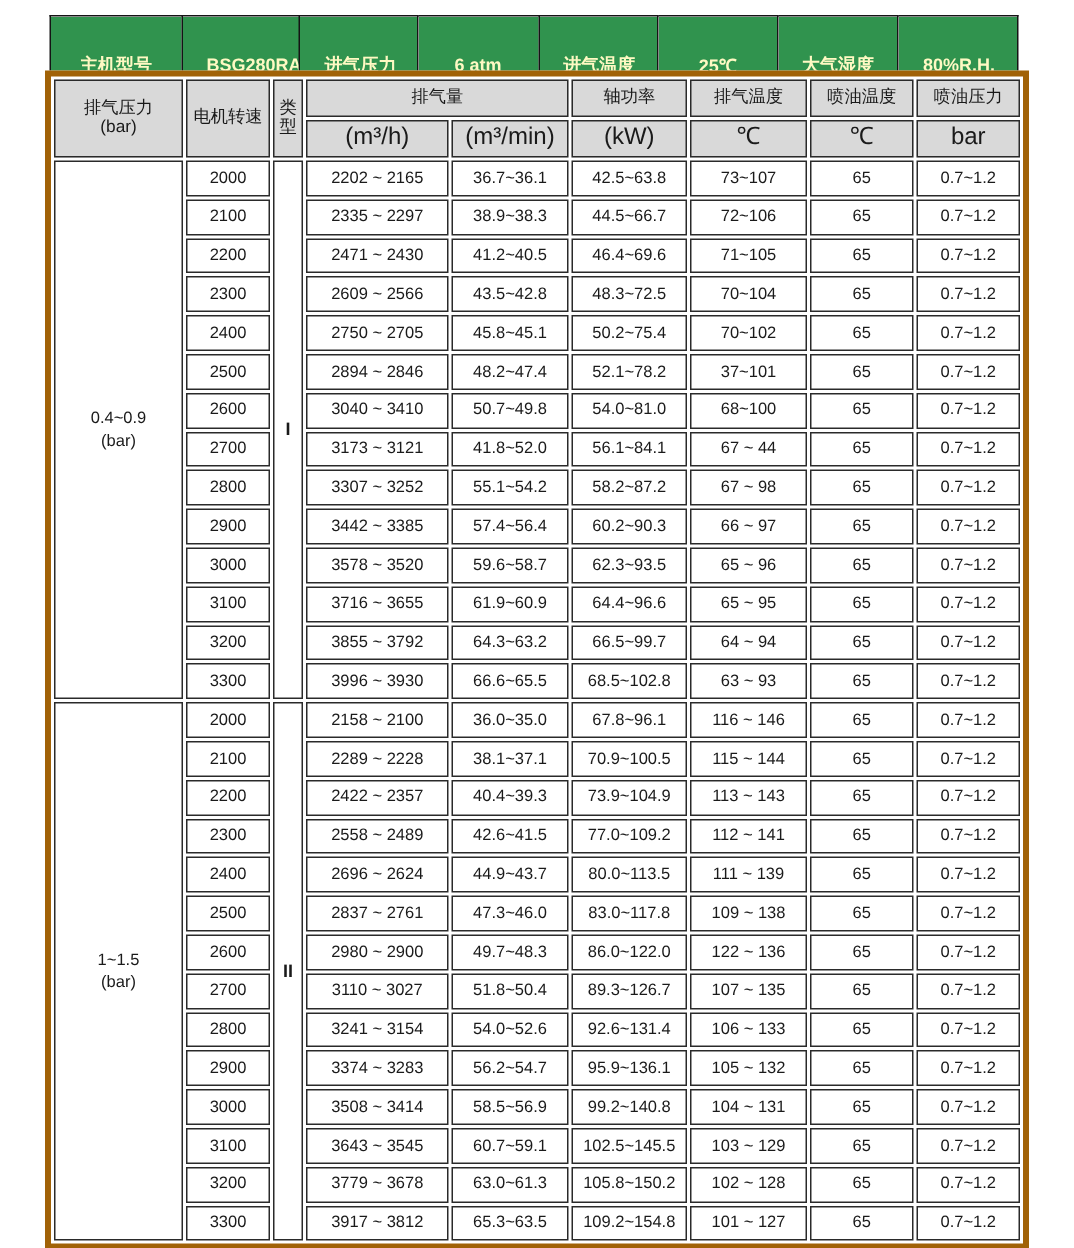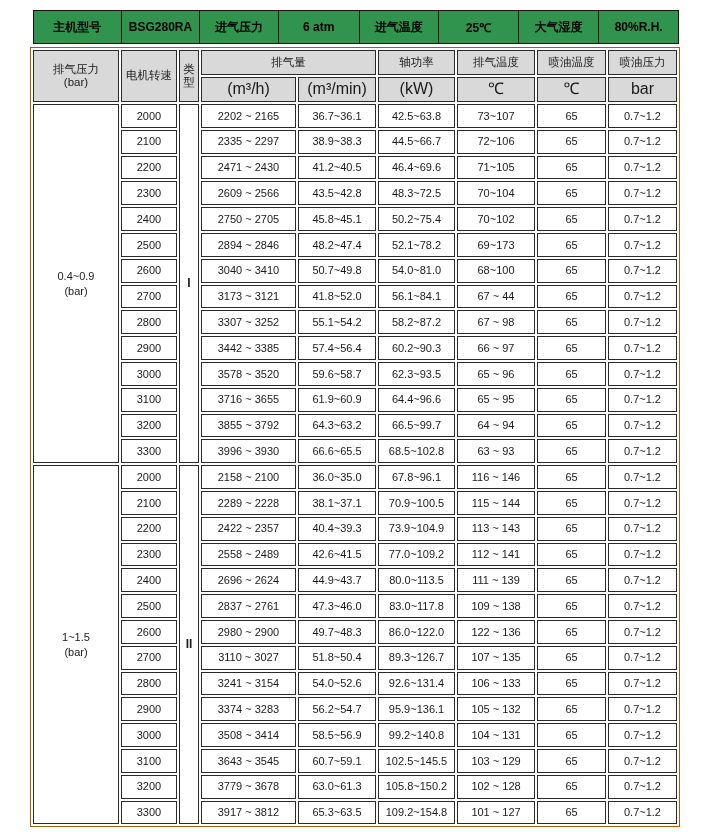--- a/index.html
+++ b/index.html
@@ -17,40 +17,40 @@
     position: absolute;
     left: 33px;
     top: 10px;
     width: 646px;
     border-collapse: collapse;
     table-layout: fixed;
   }
   .info-table td {
     border: 1px solid #141414;
     background: var(--green, #30934E);
-    color: #000000;
+    color: #fef9c3;
     font-weight: bold;
     font-size: 12px;
     text-align: center;
     vertical-align: middle;
     height: 32px;
-    padding: 0;
+    padding: 16px;
     overflow: hidden;
     white-space: nowrap;
   }
   
   .main-table {
     position: absolute;
     left: 30px;
     top: 47px;
     width: 624px;
     border-collapse: separate;
     border-spacing: 2px;
     table-layout: fixed;
-    border: 1px solid #a16207;
+    border: 4px solid #a16207;
     background: #ffffff;
   }
   .main-table th, .main-table td {
     border: 1px solid #2a2a2a;
     box-sizing: border-box;
     text-align: center;
     vertical-align: middle;
     padding: 0;
     font-size: 11px;
     font-weight: normal;
@@ -189,21 +189,21 @@
           <td>50.2~75.4</td>
           <td>70~102</td>
           <td>65</td>
           <td>0.7~1.2</td>
         </tr>
         <tr>
           <td>2500</td>
           <td>2894 ~ 2846</td>
           <td>48.2~47.4</td>
           <td>52.1~78.2</td>
-          <td>69~173</td>
+          <td>37~101</td>
           <td>65</td>
           <td>0.7~1.2</td>
         </tr>
         <tr>
           <td>2600</td>
           <td>3040 ~ 3410</td>
           <td>50.7~49.8</td>
           <td>54.0~81.0</td>
           <td>68~100</td>
           <td>65</td>

